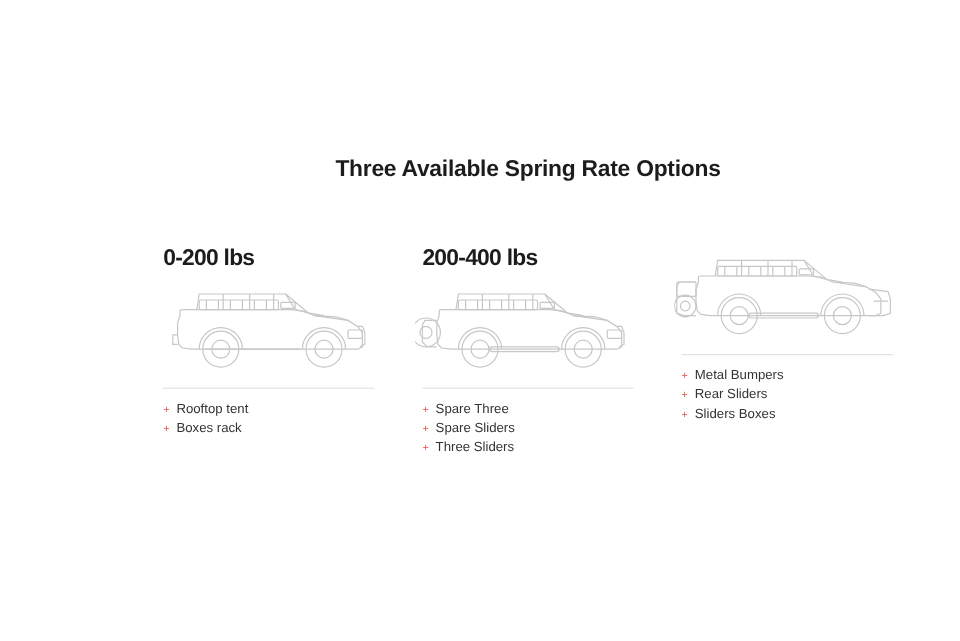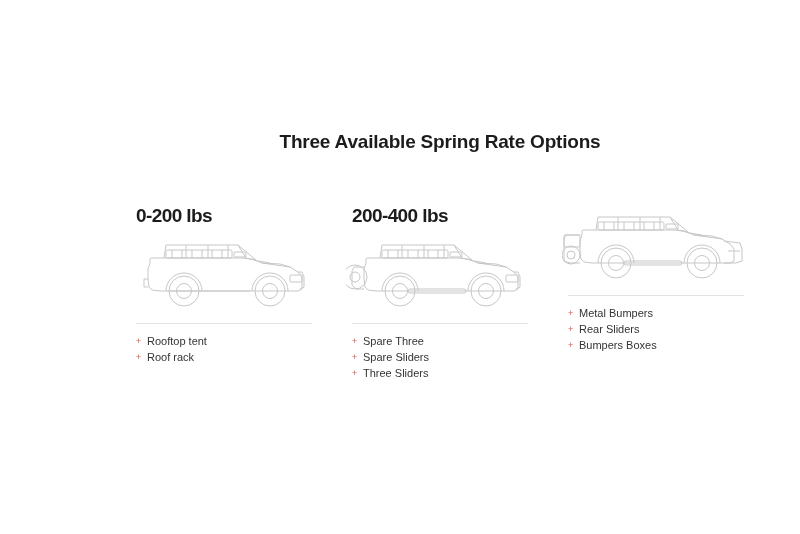--- a/index.html
+++ b/index.html
@@ -159,21 +159,21 @@
 
       <div class="divider"></div>
 
       <ul class="feature-list">
         <li class="feature-item">
           <span class="plus-icon">+</span>
           <span class="feature-label">Rooftop tent</span>
         </li>
         <li class="feature-item">
           <span class="plus-icon">+</span>
-          <span class="feature-label">Roof rack</span>
+          <span class="feature-label">Boxes rack</span>
         </li>
       </ul>
     </div>
 
     <div class="col">
       <div class="col-heading">200-400 lbs</div>
 
       <div class="truck-wrap">
         <svg width="190" height="86" viewBox="0 0 190 86" fill="none" stroke="#c7c7c7" stroke-width="1">
           <rect x="36" y="17" width="66" height="8" rx="1.5"></rect>
@@ -272,19 +272,19 @@
         <li class="feature-item">
           <span class="plus-icon">+</span>
           <span class="feature-label">Metal Bumpers</span>
         </li>
         <li class="feature-item">
           <span class="plus-icon">+</span>
           <span class="feature-label">Rear Sliders</span>
         </li>
         <li class="feature-item">
           <span class="plus-icon">+</span>
-          <span class="feature-label">Bumpers Boxes</span>
+          <span class="feature-label">Sliders Boxes</span>
         </li>
       </ul>
     </div>
 
   </div>
 </div>
 
 </body></html>

